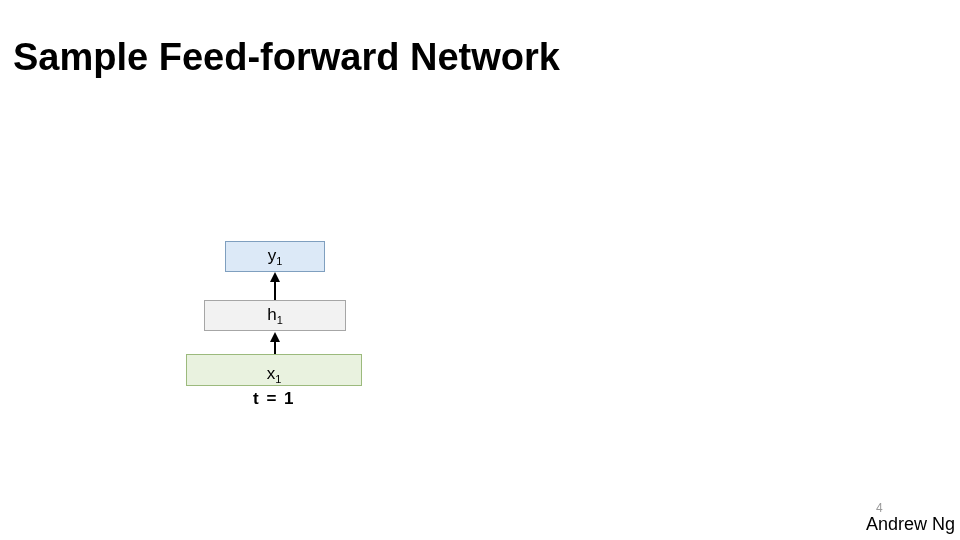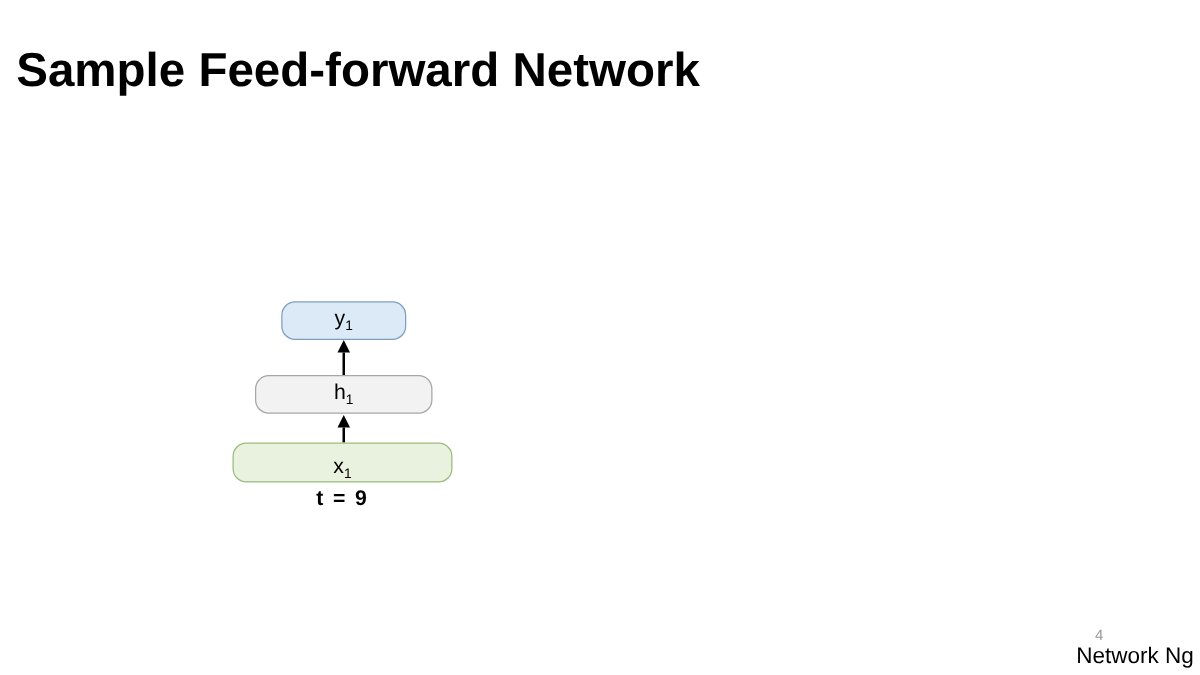--- a/index.html
+++ b/index.html
@@ -28,21 +28,20 @@
     white-space: nowrap;
   }
   .node {
     position: absolute;
     box-sizing: border-box;
     display: flex;
     align-items: center;
     justify-content: center;
     font-size: 17px;
     line-height: 1;
-    border-radius: 11px;
   }
   .node-output {
     left: 225px;
     top: 241px;
     width: 100px;
     height: 31px;
     background: var(--output-fill);
     border: 1px solid var(--output-border);
   }
   .node-hidden {
@@ -143,20 +142,20 @@
 
     <div class="arrow arrow-lower">
       <div class="arrow-head"></div>
       <div class="arrow-line"></div>
     </div>
 
     <div class="node node-input">
       <span class="node-label"><span>x</span><span class="sub">1</span></span>
     </div>
 
-    <div class="time-label">t = 9</div>
+    <div class="time-label">t = 1</div>
 
   </div>
 
   <div class="page-number">4</div>
-  <div class="author">Network Ng</div>
+  <div class="author">Andrew Ng</div>
 
 </div>
 
 </body></html>

